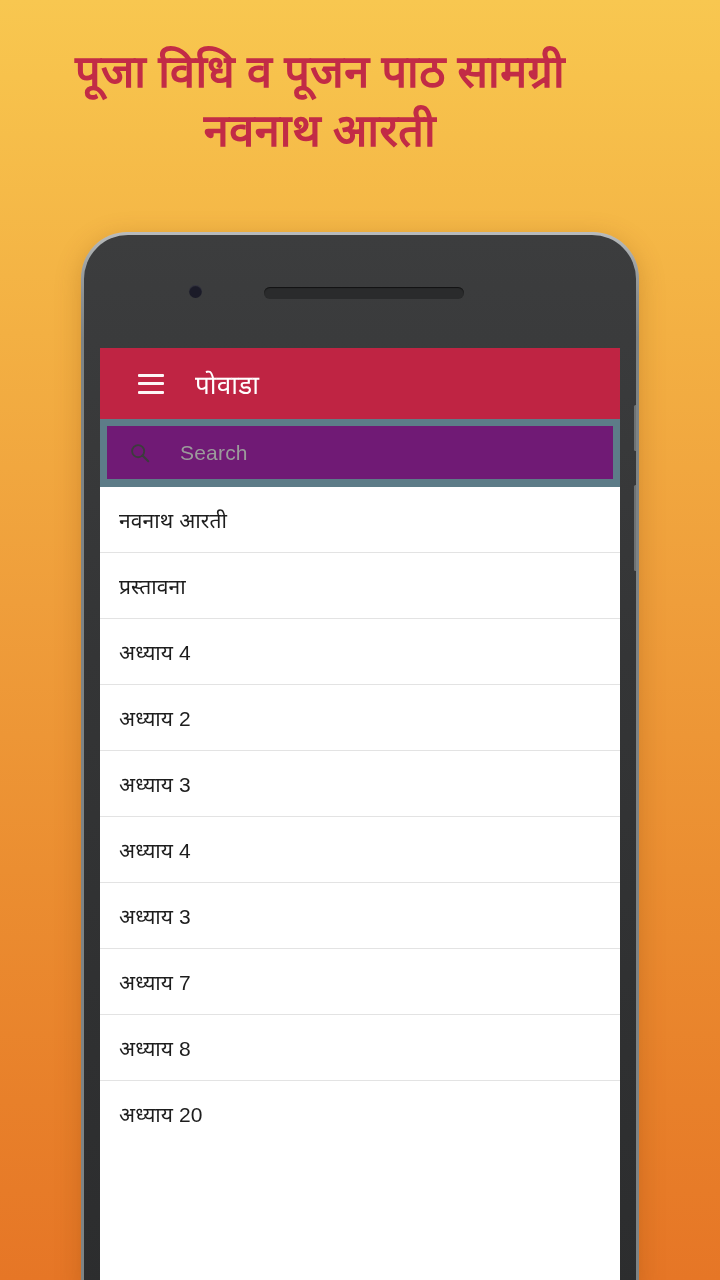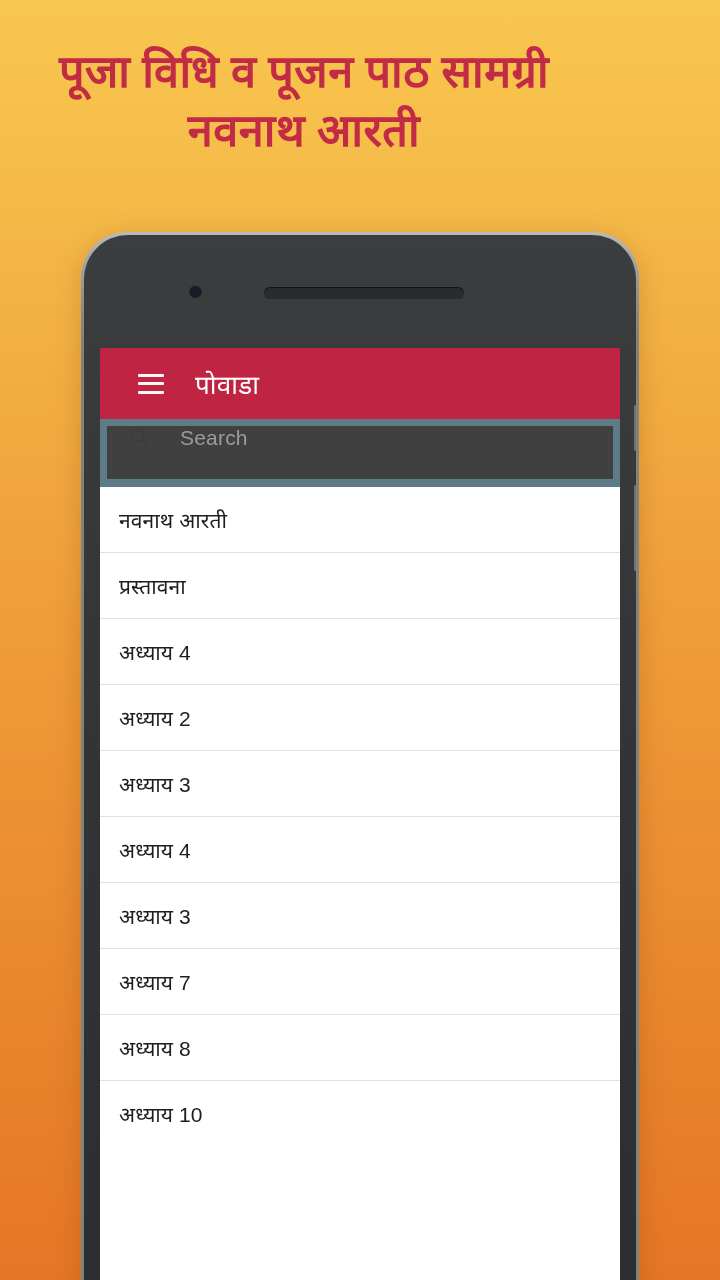--- a/index.html
+++ b/index.html
@@ -26,21 +26,21 @@
         #eb8e31 68%,
         #e8802a 86%,
         #e67626 100%);
     overflow: hidden;
   }
 
   
   #headline {
     position: absolute;
     top: 46px;
-    left: 0;
+    left: 16px;
     width: 608px;
     text-align: center;
     color: #c22b46;
     font-family: "Liberation Serif", "DejaVu Serif", serif;
     font-weight: 700;
     letter-spacing: 0.5px;
     line-height: 1.18;
   }
   #headline .line1 {
     display: block;
@@ -143,24 +143,24 @@
     font-family: "Liberation Sans", "DejaVu Sans", sans-serif;
   }
 
   
   #search-bar {
     background: #5d7c88;
     padding: 7px 7px 8px 7px;
     box-sizing: border-box;
   }
   #search-field {
-    background: #404040;
+    background: #701a75;
     height: 53px;
     display: flex;
-    align-items: flex-start;
+    align-items: center;
     padding-left: 22px;
     box-sizing: border-box;
   }
   #search-icon {
     width: 22px;
     height: 22px;
     flex: 0 0 auto;
   }
   #search-placeholder {
     margin-left: 29px;
@@ -264,21 +264,21 @@
             <div class="list-item">
               <span class="list-item-label">अध्याय 3</span>
             </div>
             <div class="list-item">
               <span class="list-item-label">अध्याय 7</span>
             </div>
             <div class="list-item">
               <span class="list-item-label">अध्याय 8</span>
             </div>
             <div class="list-item">
-              <span class="list-item-label">अध्याय 10</span>
+              <span class="list-item-label">अध्याय 20</span>
             </div>
           </div>
 
       </div>
     </div>
   </div>
 
 </div>
 
 </body></html>

